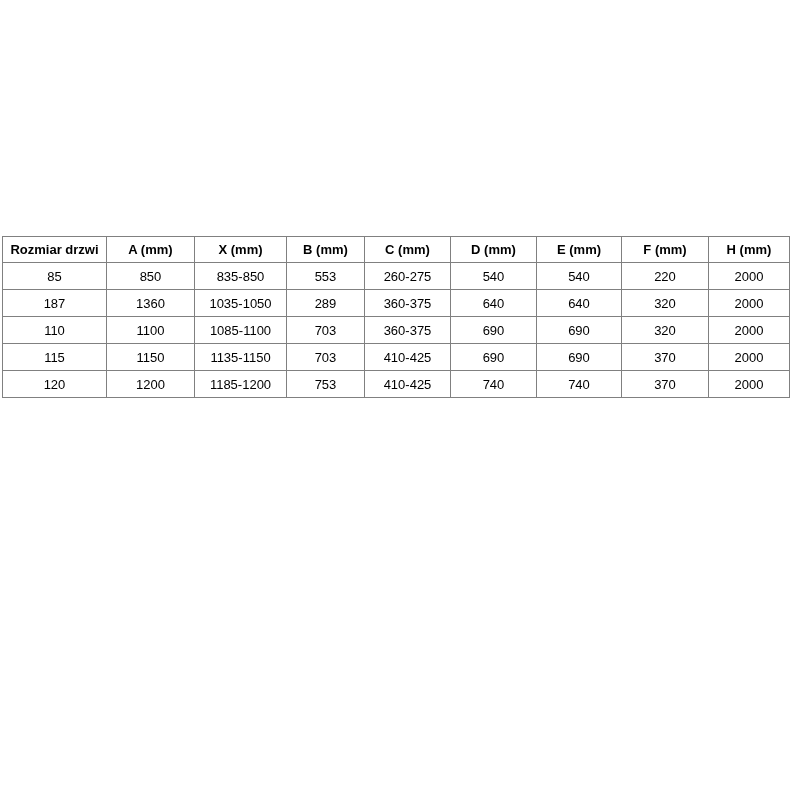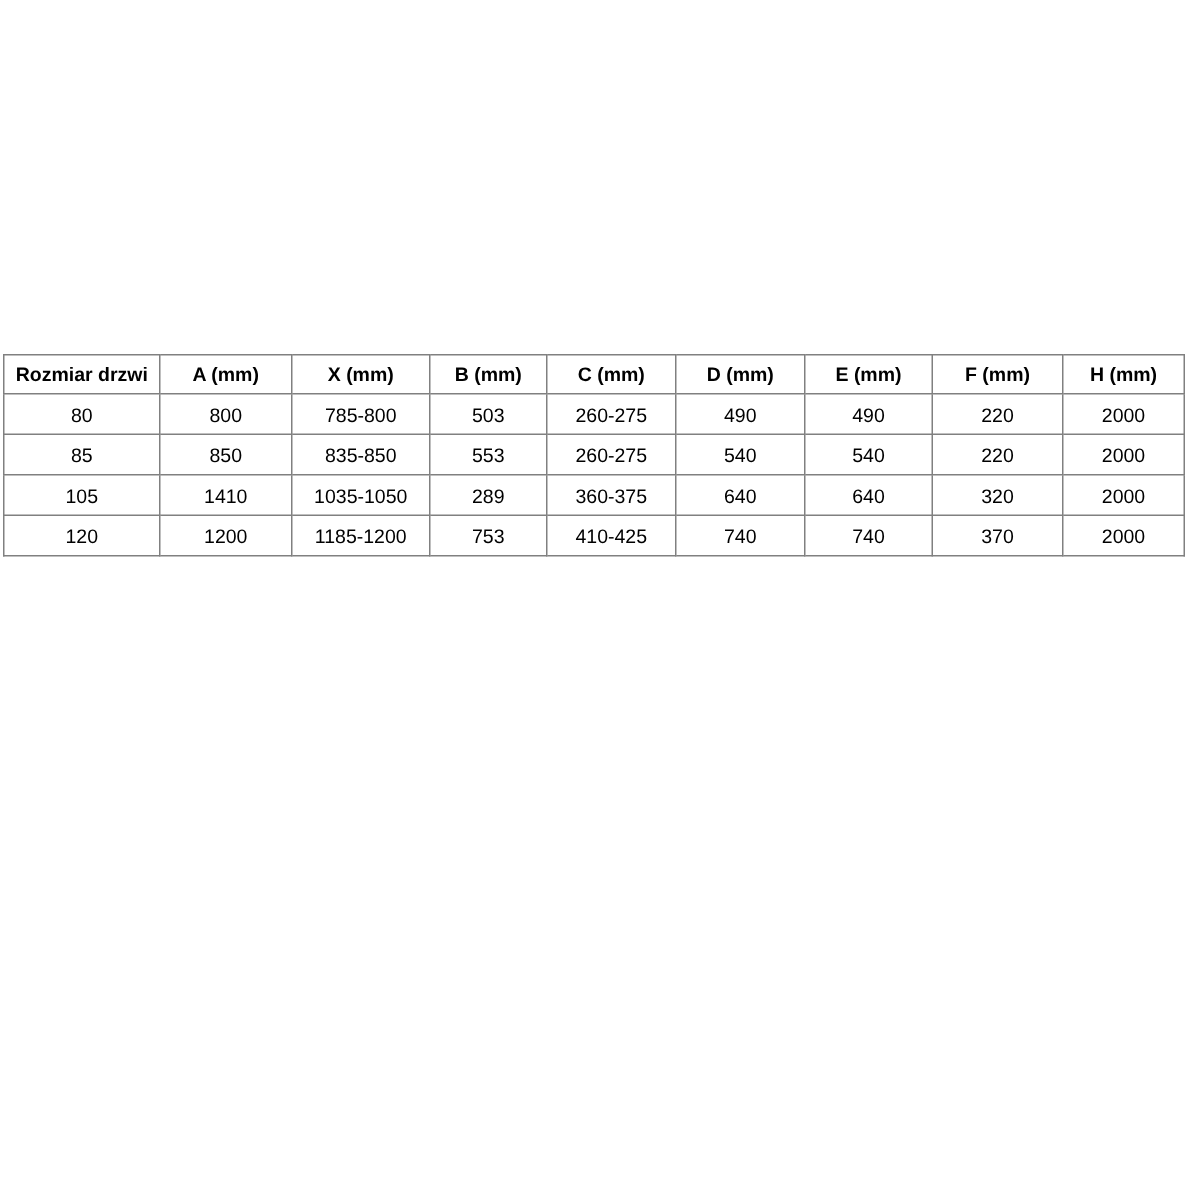--- a/index.html
+++ b/index.html
@@ -69,50 +69,61 @@
           <th>B (mm)</th>
           <th>C (mm)</th>
           <th>D (mm)</th>
           <th>E (mm)</th>
           <th>F (mm)</th>
           <th>H (mm)</th>
         </tr>
     </thead>
     <tbody>
         <tr>
-          <td>80</td>
-          <td>800</td>
-          <td>785-800</td>
-          <td>503</td>
-          <td>260-275</td>
-          <td>490</td>
-          <td>490</td>
-          <td>220</td>
-          <td>2000</td>
-        </tr>
-        <tr>
           <td>85</td>
           <td>850</td>
           <td>835-850</td>
           <td>553</td>
           <td>260-275</td>
           <td>540</td>
           <td>540</td>
           <td>220</td>
           <td>2000</td>
         </tr>
         <tr>
-          <td>105</td>
-          <td>1410</td>
+          <td>187</td>
+          <td>1360</td>
           <td>1035-1050</td>
           <td>289</td>
           <td>360-375</td>
           <td>640</td>
           <td>640</td>
           <td>320</td>
+          <td>2000</td>
+        </tr>
+        <tr>
+          <td>110</td>
+          <td>1100</td>
+          <td>1085-1100</td>
+          <td>703</td>
+          <td>360-375</td>
+          <td>690</td>
+          <td>690</td>
+          <td>320</td>
+          <td>2000</td>
+        </tr>
+        <tr>
+          <td>115</td>
+          <td>1150</td>
+          <td>1135-1150</td>
+          <td>703</td>
+          <td>410-425</td>
+          <td>690</td>
+          <td>690</td>
+          <td>370</td>
           <td>2000</td>
         </tr>
         <tr>
           <td>120</td>
           <td>1200</td>
           <td>1185-1200</td>
           <td>753</td>
           <td>410-425</td>
           <td>740</td>
           <td>740</td>

